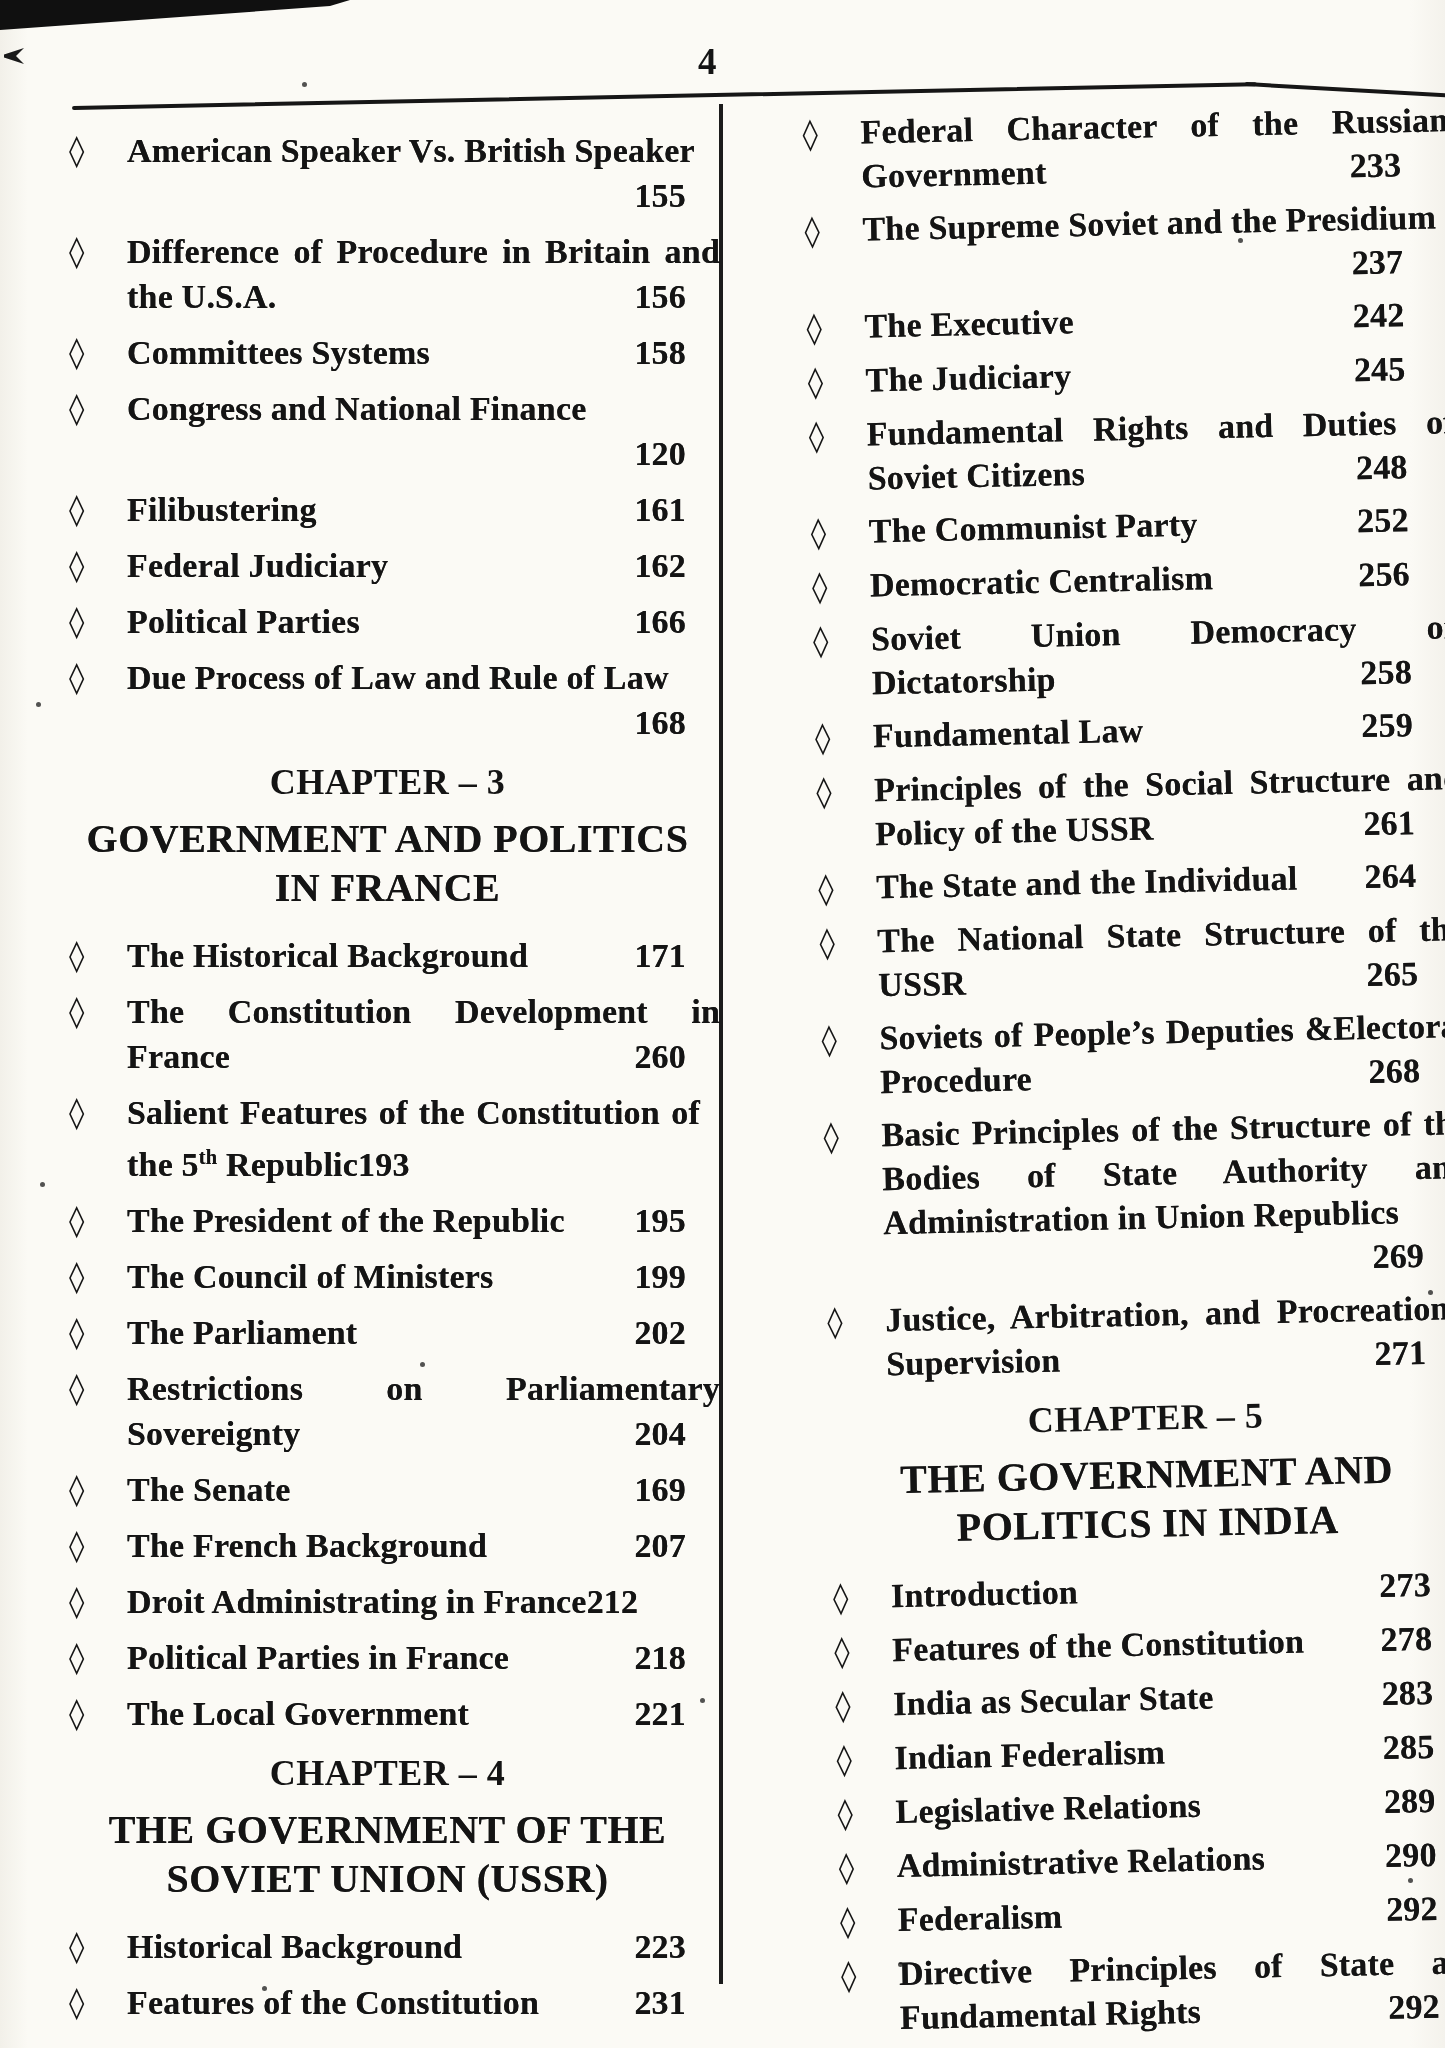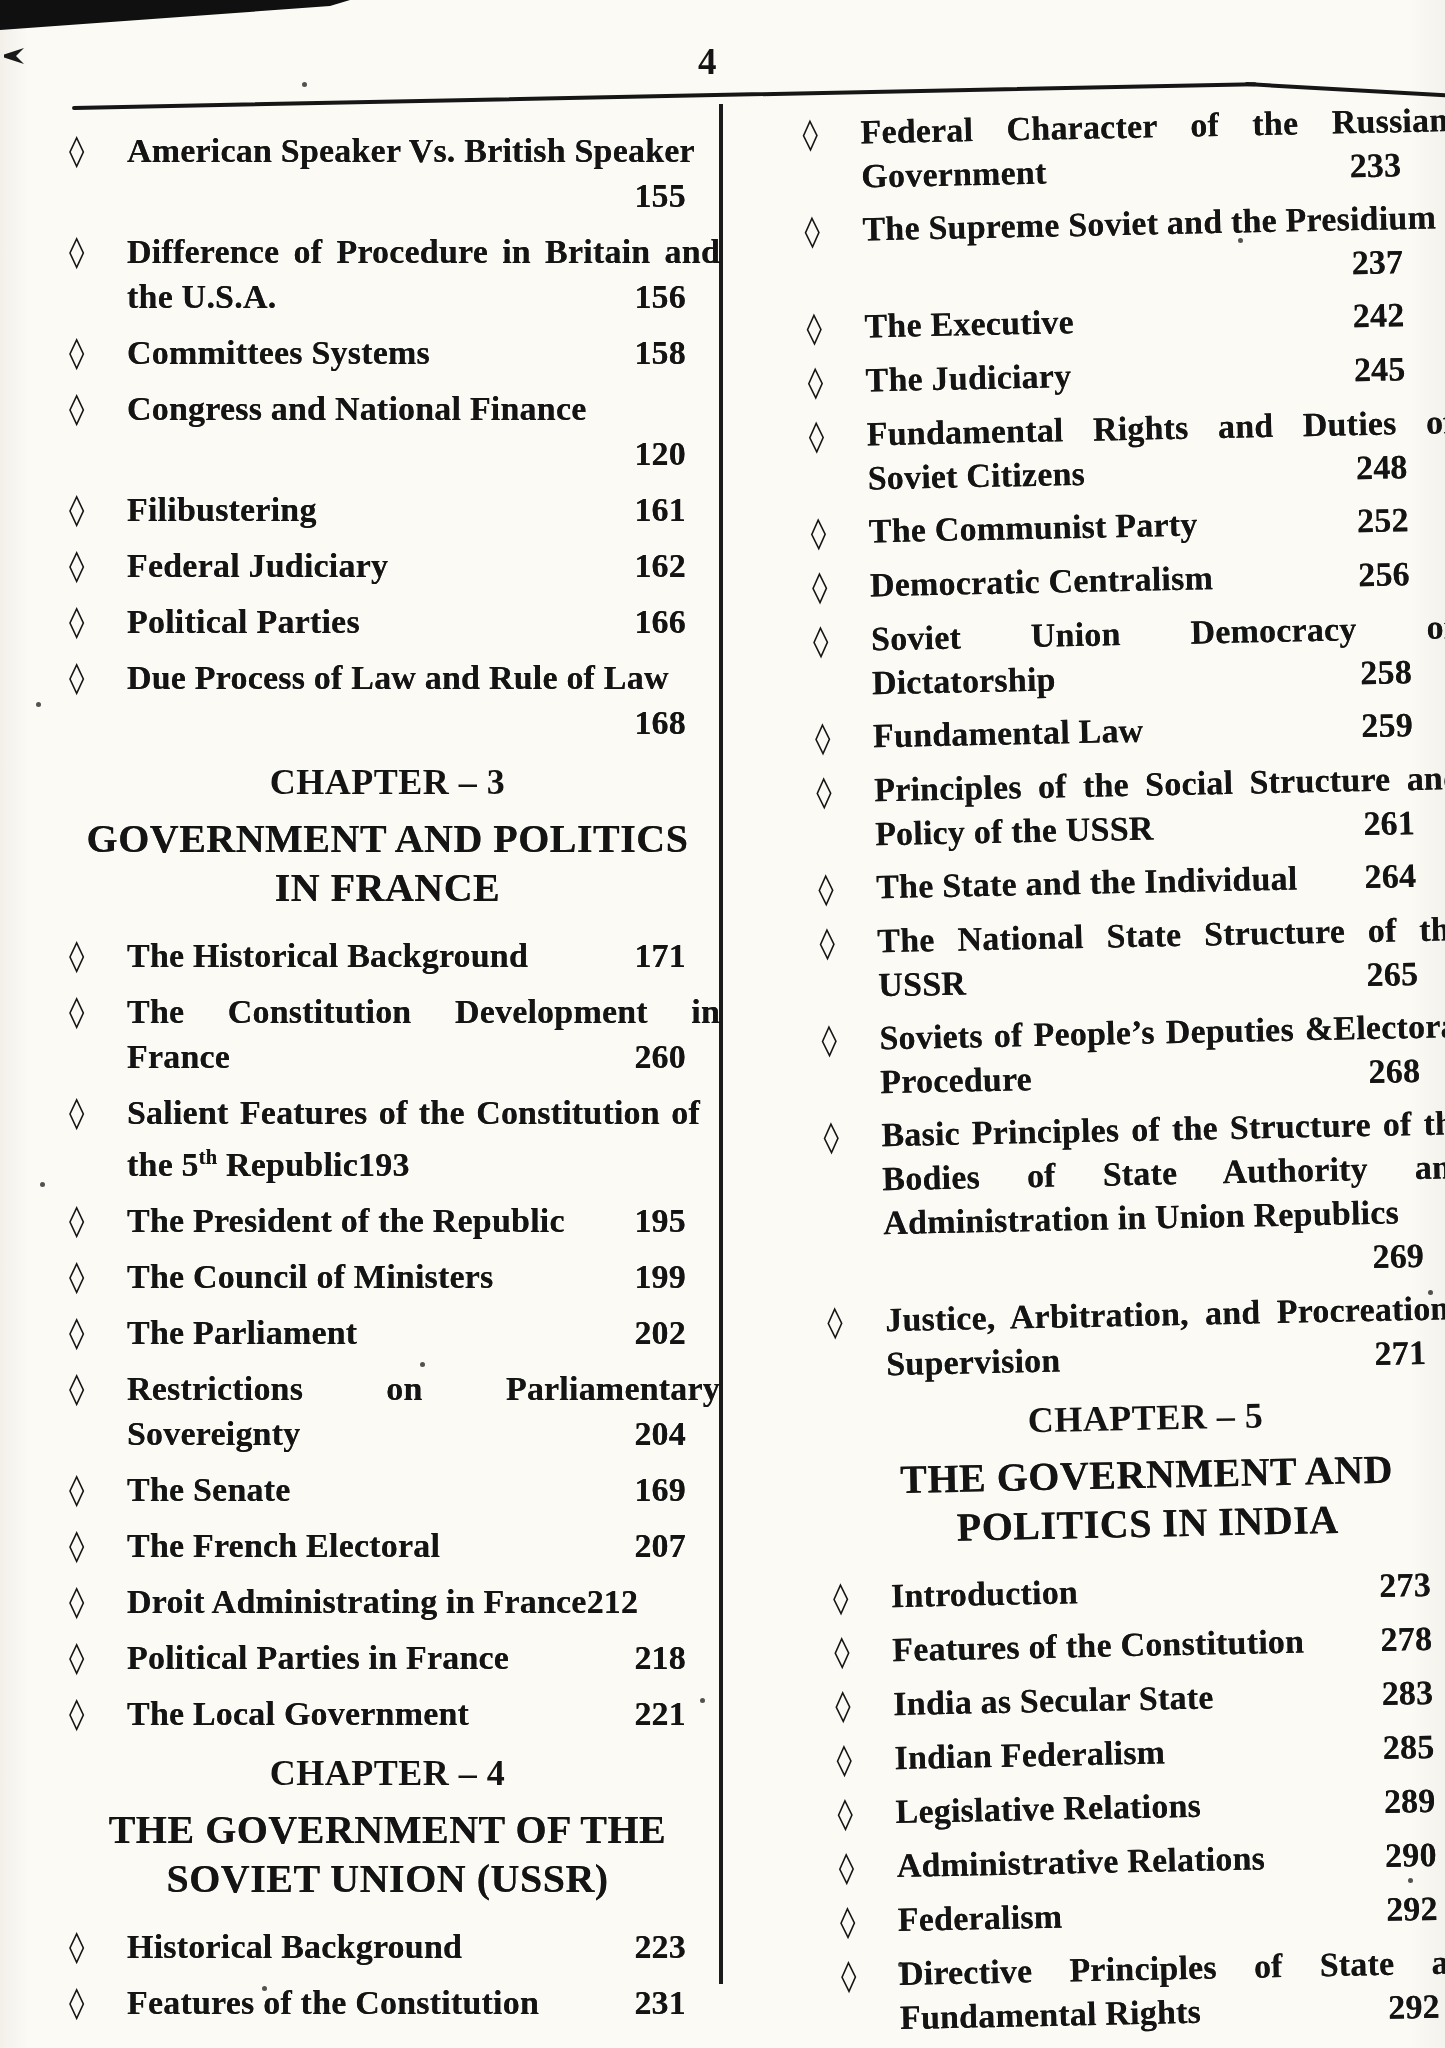--- a/index.html
+++ b/index.html
@@ -144,21 +144,21 @@
         <div class="body"><span class="t-pre">Restrictions on Parliamentary Sovereignty</span><span class="page">204</span></div>
       </div>
 
   <div class="entry">
         <span class="bullet">◊</span>
         <div class="body"><span class="t-pre">The Senate</span><span class="page">169</span></div>
       </div>
 
   <div class="entry">
         <span class="bullet">◊</span>
-        <div class="body"><span class="t-pre">The French Electoral</span><span class="page">207</span></div>
+        <div class="body"><span class="t-pre">The French Background</span><span class="page">207</span></div>
       </div>
 
   <div class="entry">
         <span class="bullet">◊</span>
         <div class="body"><span class="t-pre">Droit Administrating in France</span><span class="page inline">212</span></div>
       </div>
 
   <div class="entry">
         <span class="bullet">◊</span>
         <div class="body"><span class="t-pre">Political Parties in France</span><span class="page">218</span></div>

